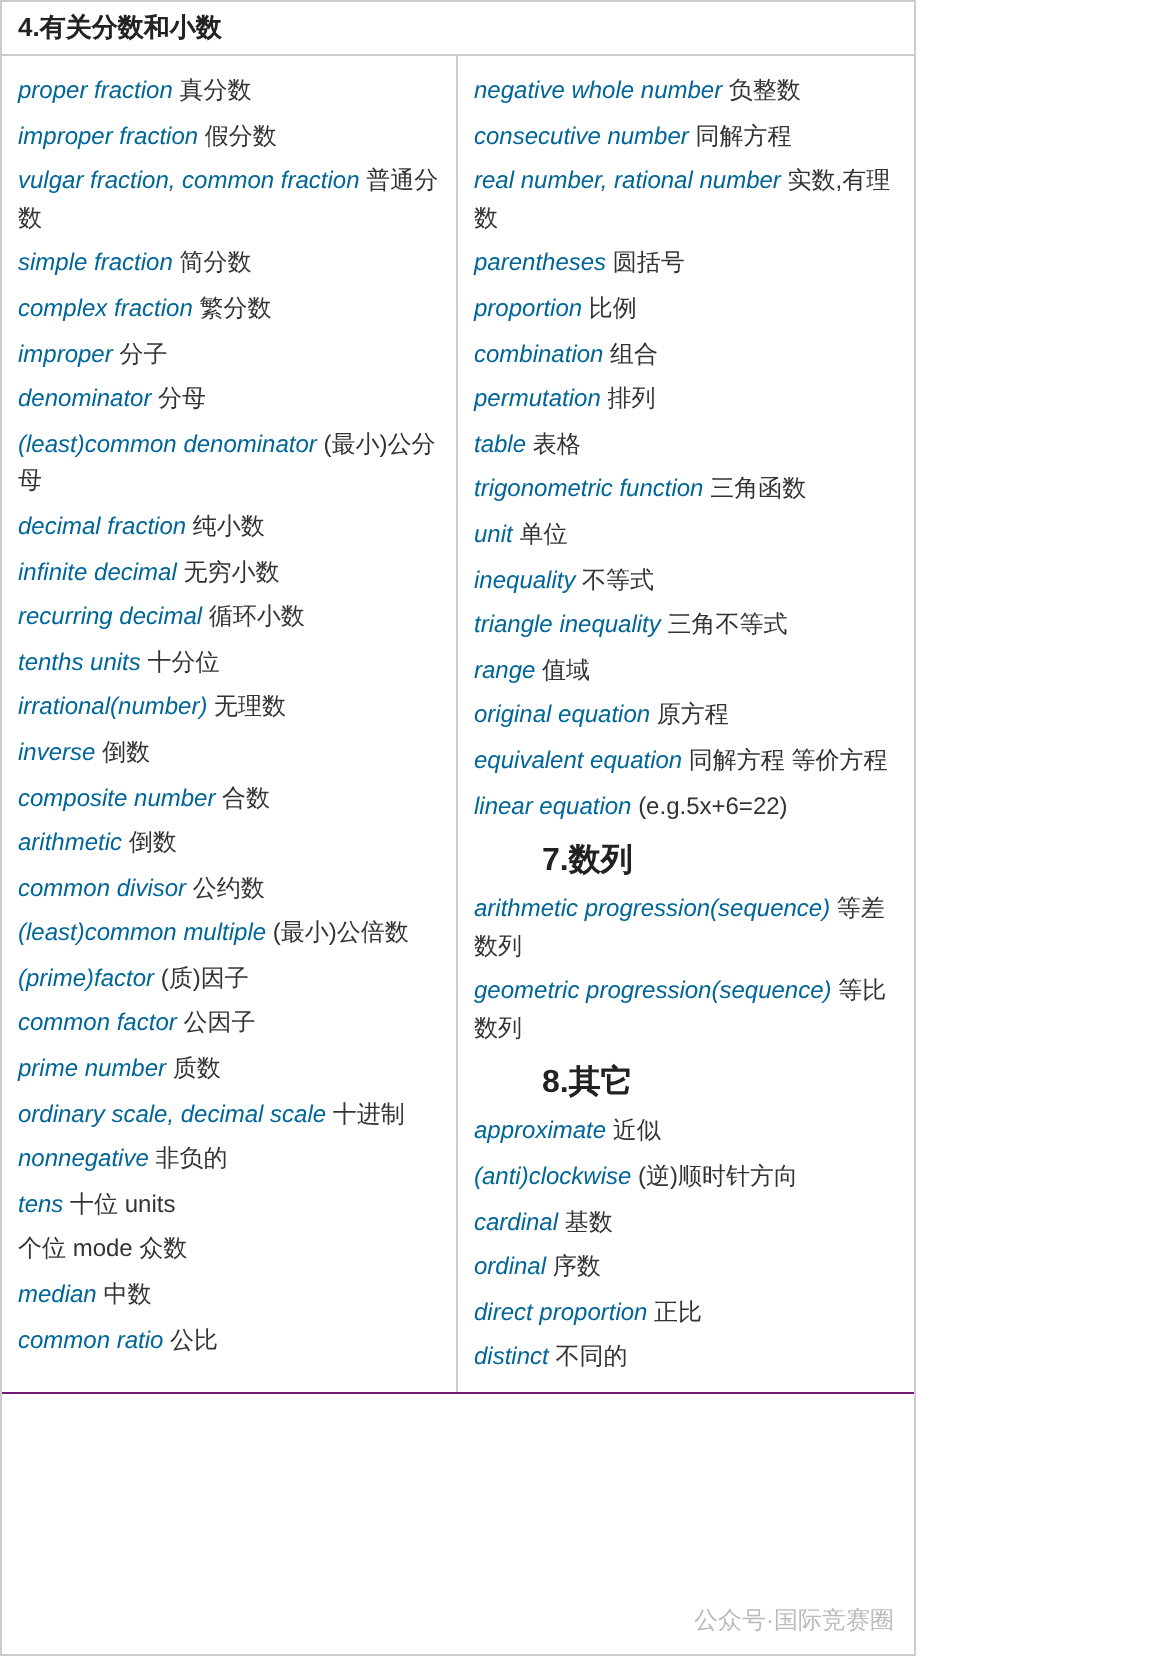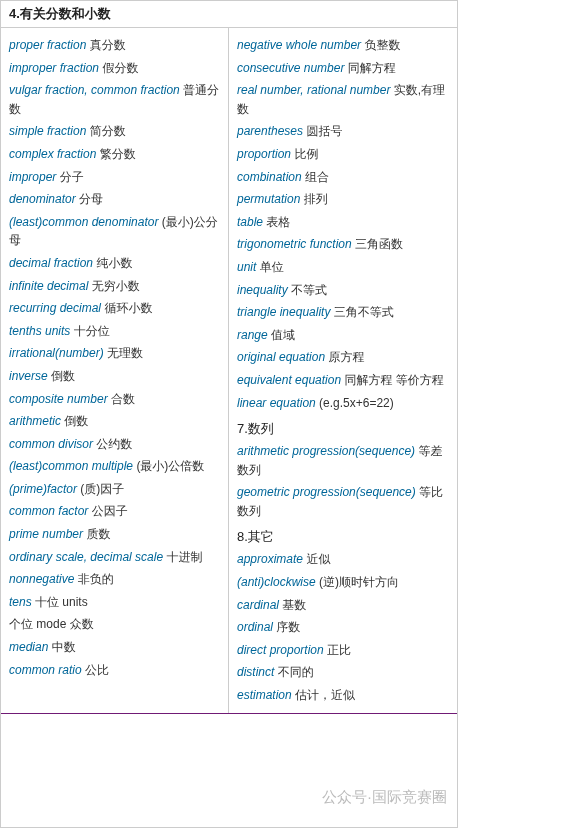--- a/index.html
+++ b/index.html
@@ -44,31 +44,32 @@
     }
     .term .en {
       color: #006699;
       font-style: italic;
     }
     .term .zh {
       color: #333;
       font-style: normal;
     }
     .sub-header {
-      font-weight: normal;
-      font-size: 13px;
+      font-weight: bold;
+      font-size: 16px;
       padding: 6px 0 2px 0;
       color: #222;
+      margin-left: 34px;
     }
     .watermark {
       position: absolute;
-      bottom: 20px;
+      bottom: 8px;
       right: 10px;
       color: #bbb;
-      font-size: 15px;
+      font-size: 12px;
     }
   </style>
 </head>
 <body>
 
 <div class="page">
 
   <div class="section-header">
     <span>4.有关分数和小数</span>
   </div>
@@ -127,20 +128,19 @@
         <div class="sub-header">7.数列</div>
         <div class="term"><span class="en">arithmetic progression(sequence) </span><span class="zh">等差数列</span></div>
         <div class="term"><span class="en">geometric progression(sequence) </span><span class="zh">等比数列</span></div>
         <div class="sub-header">8.其它</div>
         <div class="term"><span class="en">approximate </span><span class="zh">近似</span></div>
         <div class="term"><span class="en">(anti)clockwise </span><span class="zh">(逆)顺时针方向</span></div>
         <div class="term"><span class="en">cardinal </span><span class="zh">基数</span></div>
         <div class="term"><span class="en">ordinal </span><span class="zh">序数</span></div>
         <div class="term"><span class="en">direct proportion </span><span class="zh">正比</span></div>
         <div class="term"><span class="en">distinct </span><span class="zh">不同的</span></div>
-        <div class="term"><span class="en">estimation </span><span class="zh">估计，近似</span></div>
       </div>
   </div>
 
   <div class="watermark">
     <span>公众号·国际竞赛圈</span>
   </div>
 </div>
 
 </body></html>

